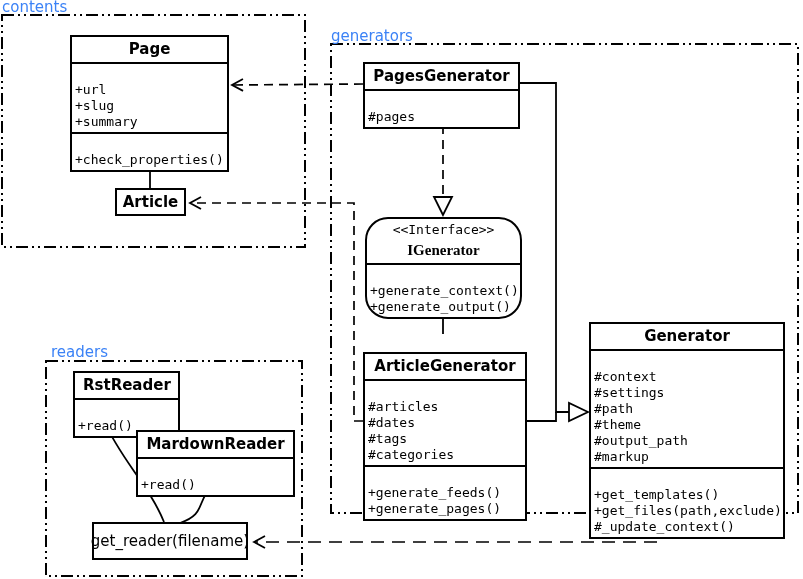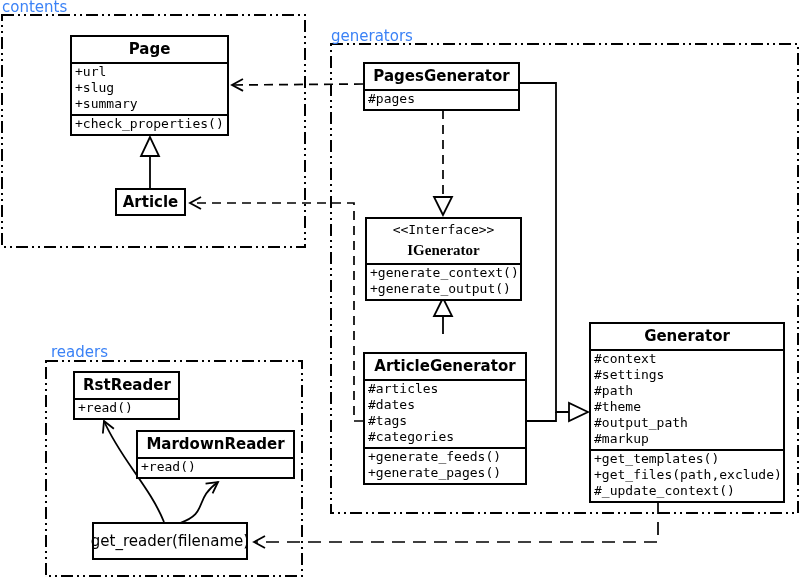--- a/index.html
+++ b/index.html
@@ -10,21 +10,21 @@
   .wires{position:absolute;left:0;top:0;width:803px;height:579px;}
   .pkg-label{
     position:absolute;font-size:15px;line-height:15px;color:#3b82f6;white-space:nowrap;
   }
   .uml{
     position:absolute;border:2px solid #000;background:#fff;box-sizing:border-box;
   }
   .uml .title{
     font-weight:bold;font-size:15px;line-height:19px;text-align:center;padding:3px 8px;white-space:nowrap;
   }
-  .uml .sec{border-top:2px solid #000;padding:0 0 2px 3px;}
+  .uml .sec{border-top:2px solid #000;padding:18px 0 2px 3px;}
   .uml .line{
     font-family:"DejaVu Sans Mono",monospace;font-size:13px;line-height:16px;white-space:pre;
   }
   .stereo{
     font-family:"DejaVu Sans Mono",monospace;font-size:13px;line-height:16px;
     text-align:center;padding-top:3px;white-space:nowrap;
   }
   .title-tight{padding:1px 4px 3px 4px;font-family:Liberation Serif, serif;}
   .plain-box{
     position:absolute;border:2px solid #000;background:#fff;box-sizing:border-box;
@@ -127,21 +127,21 @@
     <span>Article</span>
   </div>
 
   <div class="uml" style="left:363px;top:62px;width:157px;">
     <div class="title">PagesGenerator</div>
     <div class="sec">
       <div class="line">#pages</div>
     </div>
   </div>
 
-  <div class="uml" style="left:365px;top:217px;width:157px;">
+  <div class="uml" style="left:365px;top:217px;width:157px;border-radius:23px;">
     <div class="stereo">&lt;&lt;Interface&gt;&gt;</div>
     <div class="title title-tight">IGenerator</div>
     <div class="sec">
       <div class="line">+generate_context()</div>
       <div class="line">+generate_output()</div>
     </div>
   </div>
 
   <div class="uml" style="left:363px;top:352px;width:164px;">
     <div class="title">ArticleGenerator</div>

